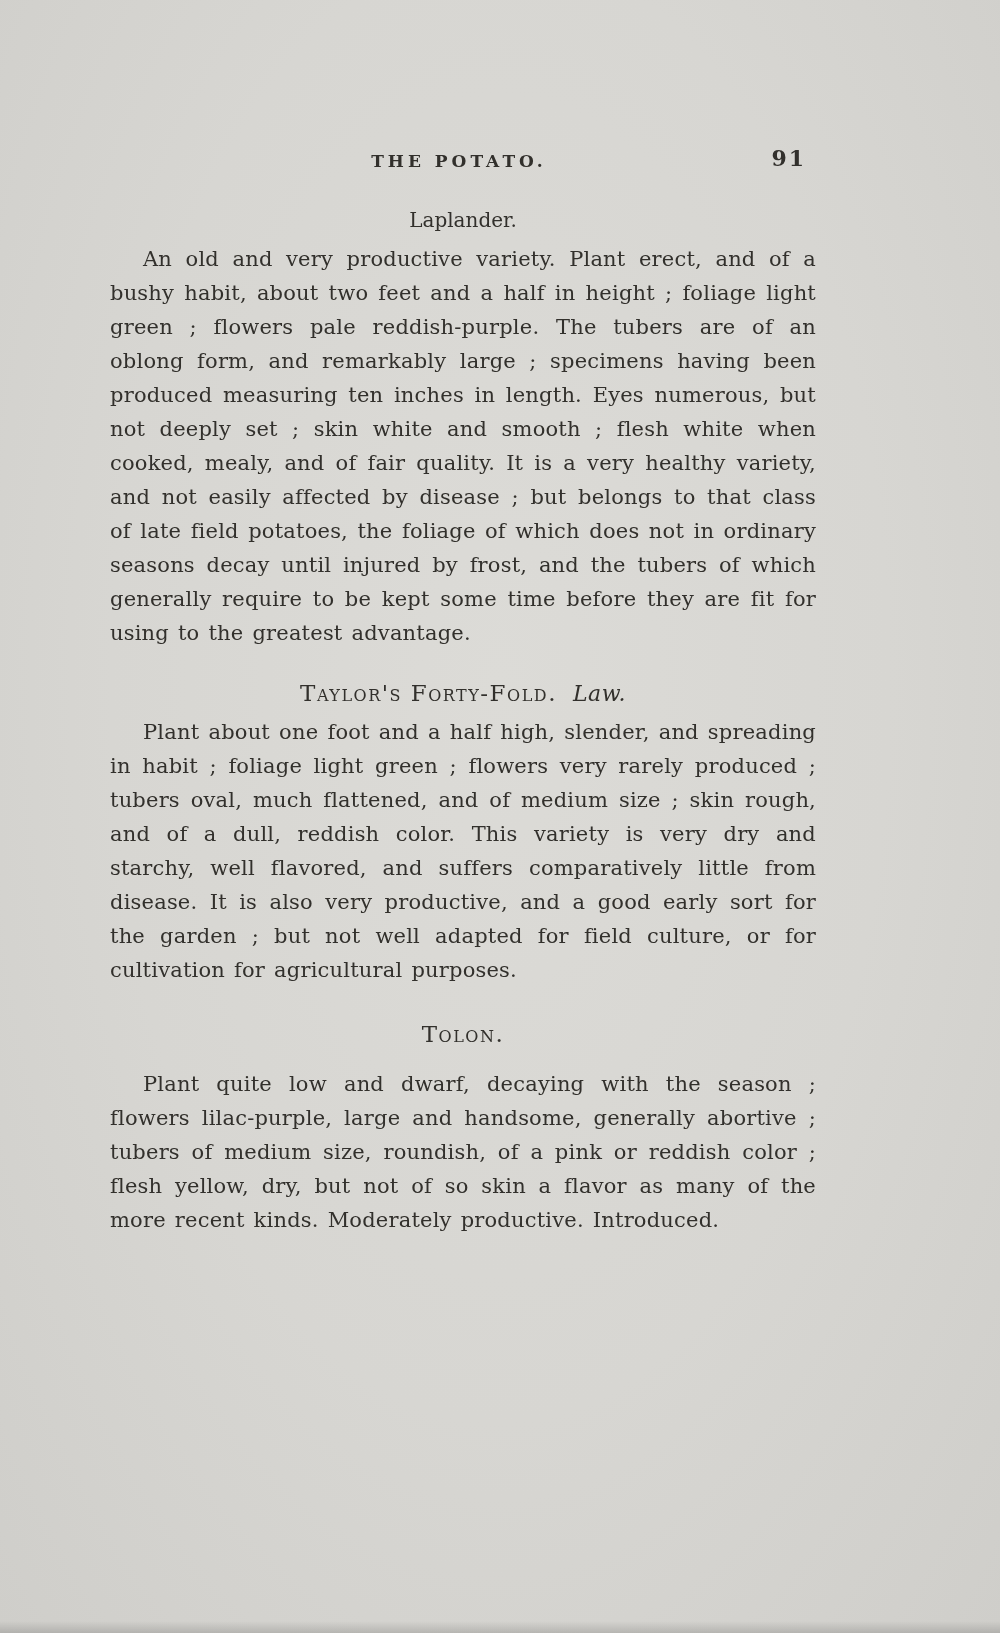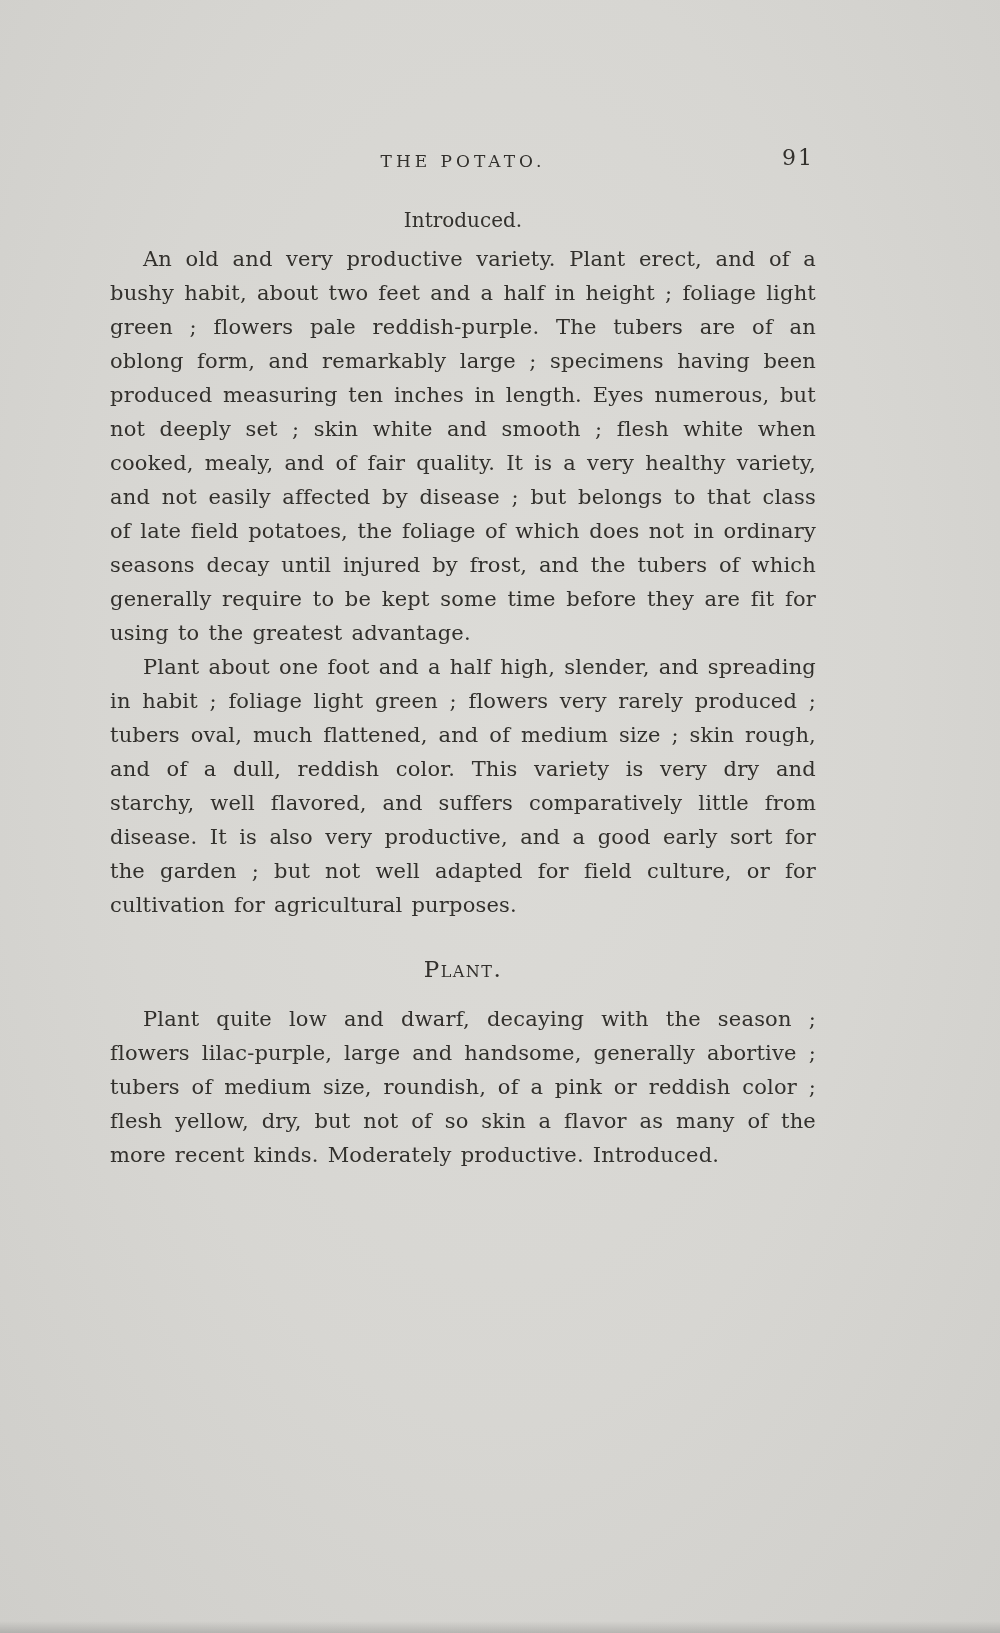--- a/index.html
+++ b/index.html
@@ -21,21 +21,22 @@
     left: 110px;
     top: 150px;
     width: 706px;
   }
   .running-head {
     position: relative;
     text-align: center;
     font-size: 17px;
     letter-spacing: 4px;
     line-height: 22px;
-    margin: 0 0 36px 0;
+    margin: 0 8px 36px 0;
+    font-weight: bold;
   }
   .page-number {
     position: absolute;
     right: 2px;
     top: -3px;
     font-size: 22px;
     letter-spacing: 2px;
   }
   .para {
     font-size: 21px;
@@ -89,28 +90,29 @@
 
 <div class="scan-page">
 
   <header class="running-head">
     <span>THE POTATO.</span>
     <span class="page-number">91</span>
   </header>
 
 
   <section>
-    <h3 class="sub-head">Introduced.</h3>
+    <h3 class="sub-head">Laplander.</h3>
     <p class="para">An old and very productive variety.  Plant erect, and of a bushy habit, about two feet and a half in height ; foliage light green ; flowers pale reddish-purple.  The tubers are of an oblong form, and remarkably large ; specimens having been produced measuring ten inches in length.  Eyes numerous, but not deeply set ; skin white and smooth ; flesh white when cooked, mealy, and of fair quality.  It is a very healthy variety, and not easily affected by disease ; but belongs to that class of late field potatoes, the foliage of which does not in ordinary seasons decay until injured by frost, and the tubers of which generally require to be kept some time before they are fit for using to the greatest advantage.</p>
   </section>
 
   <section>
+    <h2 class="sec-head"><span>Taylor's Forty-Fold.</span><em class="origin">Law.</em></h2>
     <p class="para">Plant about one foot and a half high, slender, and spreading in habit ; foliage light green ; flowers very rarely produced ; tubers oval, much flattened, and of medium size ; skin rough, and of a dull, reddish color.  This variety is very dry and starchy, well flavored, and suffers comparatively little from disease.  It is also very productive, and a good early sort for the garden ; but not well adapted for field culture, or for cultivation for agricultural purposes.</p>
   </section>
 
   <section>
-    <h2 class="sec-head tolon"><span>Plant.</span></h2>
+    <h2 class="sec-head tolon"><span>Tolon.</span></h2>
     <p class="para">Plant quite low and dwarf, decaying with the season ; flowers lilac-purple, large and handsome, generally abortive ; tubers of medium size, roundish, of a pink or reddish color ; flesh yellow, dry, but not of so skin a flavor as many of the more recent kinds.  Moderately productive.  Introduced.</p>
   </section>
 
 </div>
 
 <div class="bottom-shadow"></div>
 
 </body></html>

